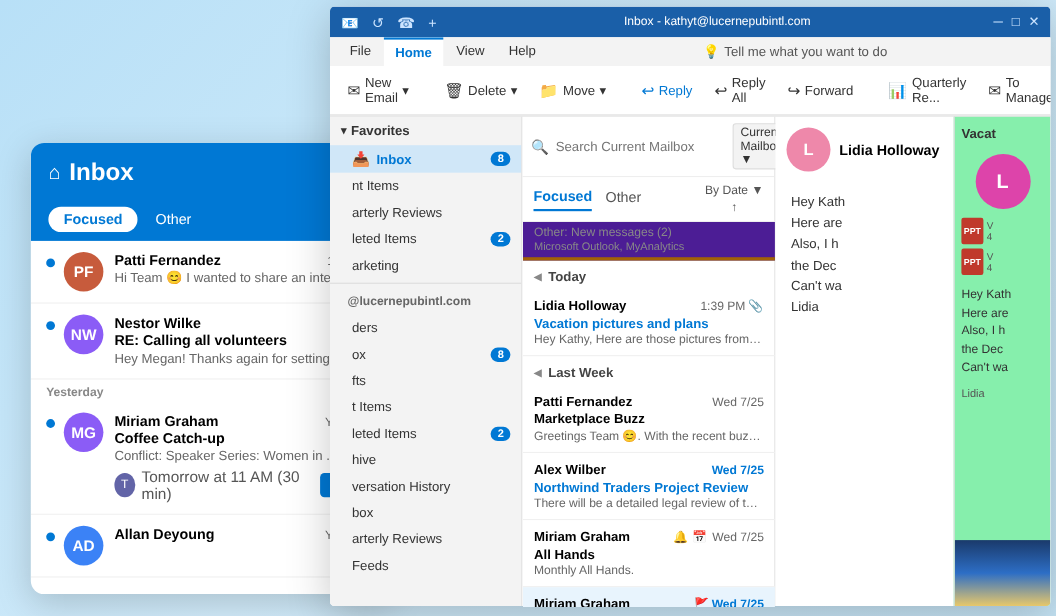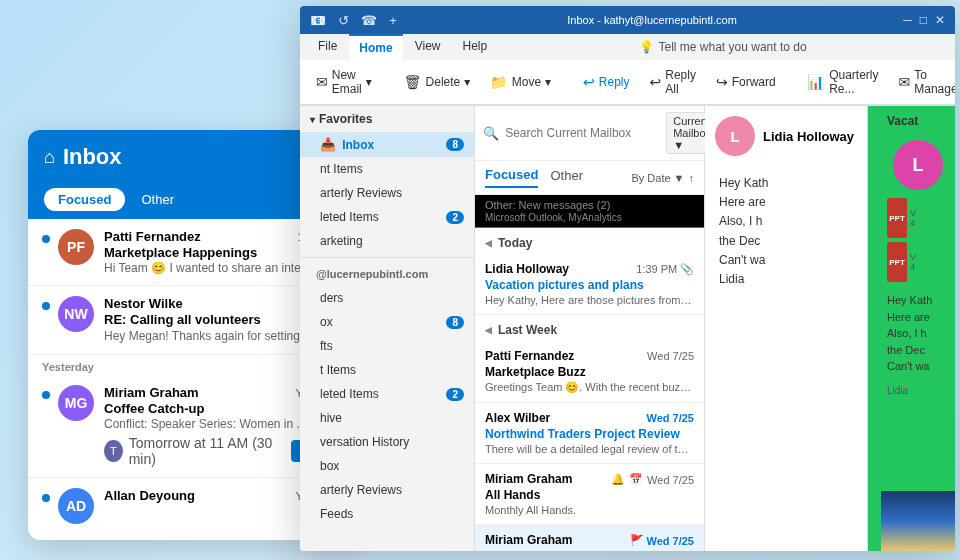--- a/index.html
+++ b/index.html
@@ -435,20 +435,21 @@
       font-weight: 600;
     }
     .sort-controls {
       margin-left: auto;
       display: flex;
       align-items: center;
       gap: 4px;
       font-size: 11px;
       color: #555;
       cursor: pointer;
+      flex-direction: column;
     }
     .email-list-items { overflow-y: auto; flex: 1; }
     .email-group-header {
       font-size: 12px;
       font-weight: 600;
       color: #444;
       padding: 8px 10px 4px;
       display: flex;
       align-items: center;
       gap: 6px;
@@ -493,22 +494,22 @@
       font-size: 11px;
       color: #666;
       white-space: nowrap;
       overflow: hidden;
       text-overflow: ellipsis;
     }
     .other-label {
       font-size: 11px;
       color: #888;
       padding: 4px 10px;
-      border-bottom: 1px solid #a16207;
-      background: #000000;
+      border-bottom: 3px solid #a16207;
+      background: #4c1d95;
     }
 
     
     .reading-pane {
       flex: 1;
       background: #fff;
       overflow: hidden;
       display: flex;
       flex-direction: column;
       font-size: 12px;
@@ -535,26 +536,25 @@
     .rp-content-preview {
       padding: 12px 14px;
       font-size: 12px;
       color: #333;
       line-height: 1.6;
     }
 
     
     .vacation-panel {
       width: 88px;
-      background: #22c55e;
+      background: #86efac;
       border-left: 1px solid #ddd;
       overflow: hidden;
       display: flex;
       flex-direction: column;
-      padding-left: 13px;
     }
     .vp-title {
       font-size: 12px;
       font-weight: 600;
       padding: 8px 6px;
       color: #333;
       white-space: nowrap;
       overflow: hidden;
     }
     .vp-avatar {
@@ -576,21 +576,21 @@
       gap: 4px;
       padding: 4px 6px;
     }
     .vp-file {
       display: flex;
       align-items: center;
       gap: 3px;
     }
     .vp-file-icon {
       width: 20px;
-      height: 40px;
+      height: 24px;
       background: #c0392b;
       border-radius: 2px;
       display: flex;
       align-items: center;
       justify-content: center;
       color: #fff;
       font-size: 8px;
       font-weight: 700;
     }
     .vp-file-icon.ppt { background: #c0392b; }
@@ -634,21 +634,20 @@
   <div class="mobile-email-list">
 
     <div class="mobile-email-item">
       <div class="mobile-unread-dot"></div>
       <div class="mobile-avatar" style="background:#c75b3c">PF</div>
       <div class="mobile-email-content">
         <div class="mobile-email-row1">
           <span class="mobile-sender">Patti Fernandez</span>
           <span class="mobile-time">10:15 AM</span>
         </div>
-        <div class="mobile-subject">Marketplace Happenings</div>
         <div class="mobile-preview">Hi Team 😊 I wanted to share an interesting article. It spoke to the ...</div>
       </div>
     </div>
 
     <div class="mobile-email-item">
       <div class="mobile-unread-dot"></div>
       <div class="mobile-avatar" style="background:#8b5cf6">NW</div>
       <div class="mobile-email-content">
         <div class="mobile-email-row1">
           <span class="mobile-sender">Nestor Wilke</span>

